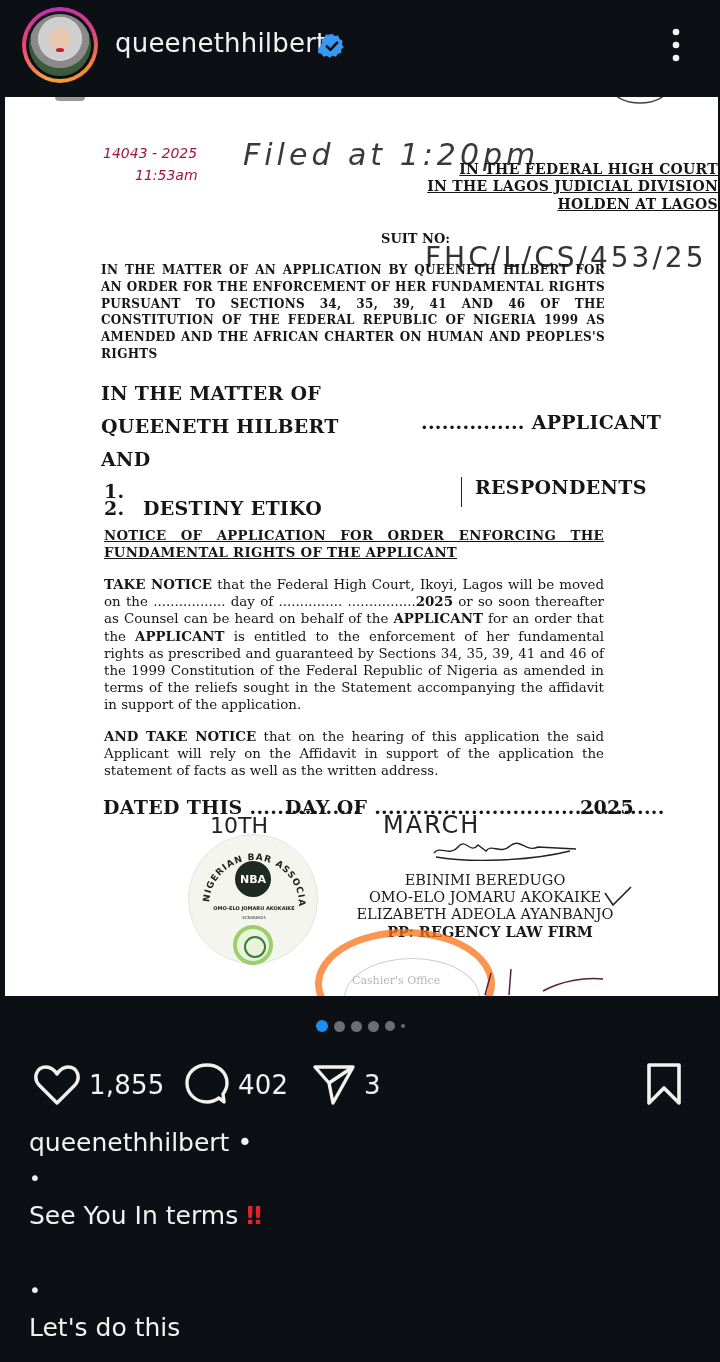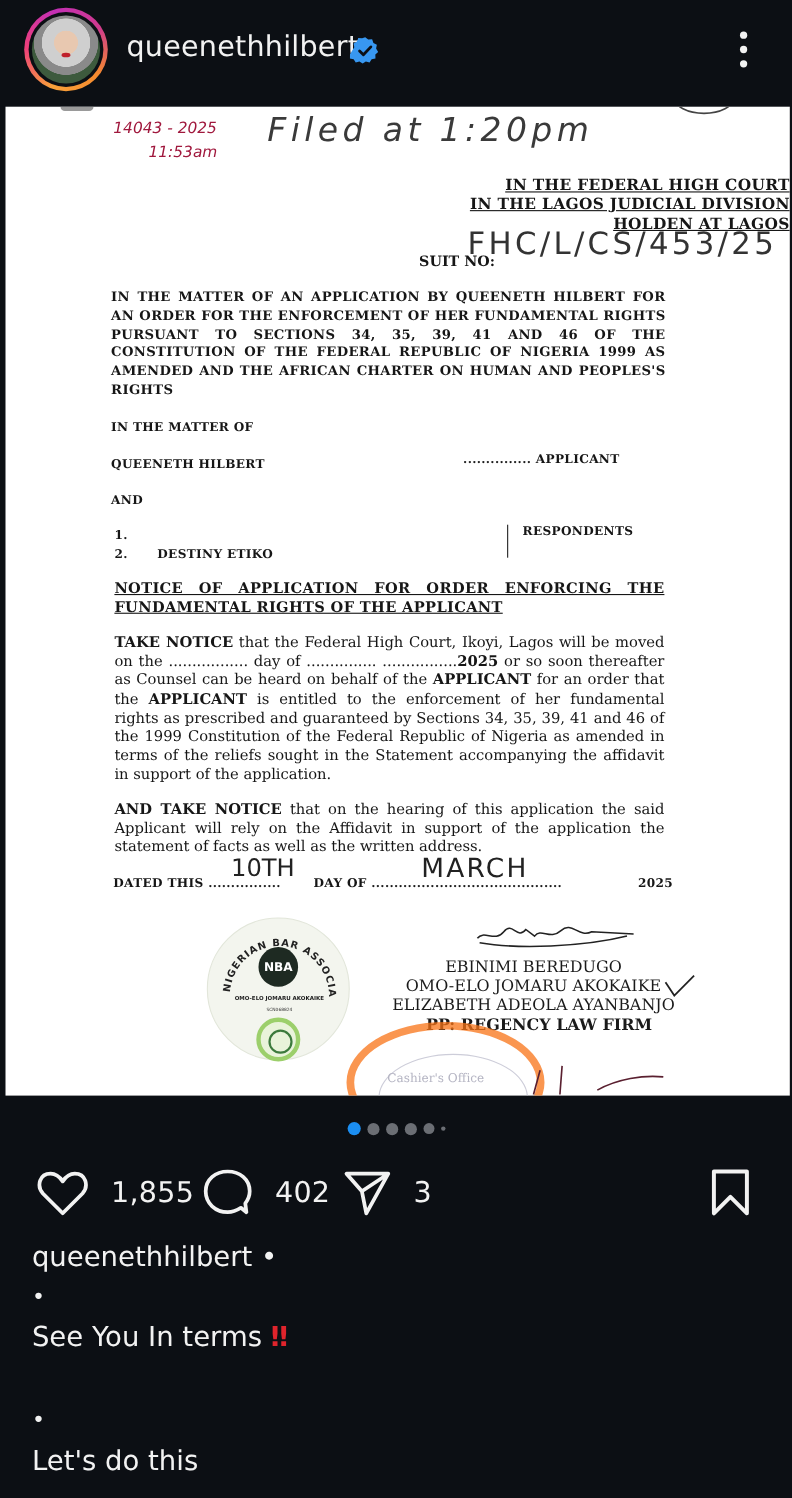--- a/index.html
+++ b/index.html
@@ -16,29 +16,29 @@
   .avatar-img .lips { position: absolute; left: 44%; top: 55%; width: 12%; height: 6%; background: #c0202a; border-radius: 50%; }
   .username { position: absolute; left: 115px; top: 28px; font-size: 26px; color: #f2f2f2; letter-spacing: 0.2px; }
   .verified { position: absolute; left: 318px; top: 32px; width: 28px; height: 28px; }
   .menu-dots { position: absolute; left: 664px; top: 26px; width: 24px; height: 40px; }
 
   
   .post-image { position: absolute; left: 5px; top: 97px; width: 713px; height: 899px; background: #ffffff; overflow: hidden; }
   .post-image .topfade { position: absolute; left: 50px; top: 0; width: 30px; height: 4px; background: #9a9a9a; border-radius: 0 0 4px 4px; }
   .doc { position: absolute; left: 0; top: 0; width: 713px; height: 899px; font-family: "DejaVu Serif", serif; color: #161616; }
 
-  .hw { position: absolute; font-family: "DejaVu Sans", sans-serif; color: #2a2a2a; font-style: italic; }
+  .hw { position: absolute; font-family: "DejaVu Sans", sans-serif; color: #2a2a2a; font-style: italic; margin-top: 36px; }
   .hw-red { color: #a0183d; }
 
   .court-title { position: absolute; left: 0; width: 713px; text-align: right; font-weight: bold; font-size: 14px; text-decoration: underline; letter-spacing: 0.3px; }
   .suit-no { position: absolute; left: 376px; top: 134px; font-weight: bold; font-size: 13px; }
 
   .caps-block { position: absolute; left: 96px; width: 504px; font-weight: bold; font-size: 12px; line-height: 16.8px; text-align: justify; letter-spacing: 0.3px; }
   .caps-block.last-justify { text-align-last: left; }
-  .line { position: absolute; font-weight: bold; font-size: 11px; letter-spacing: 0.3px; }
+  .line { position: absolute; font-weight: bold; font-size: 19px; letter-spacing: 0.3px; }
 
   .para { position: absolute; left: 99px; width: 500px; font-size: 13.4px; line-height: 17.2px; text-align: justify; }
   .para b { font-weight: bold; }
 
   .brace { position: absolute; left: 456px; top: 380px; width: 8px; height: 30px; border-left: 1.5px solid #222; }
   .heading-u { position: absolute; left: 99px; width: 500px; font-weight: bold; font-size: 13.3px; line-height: 17px; text-decoration: underline; letter-spacing: 0.3px; text-align: justify; }
 
   .nba-seal { position: absolute; left: 183px; top: 737px; width: 130px; height: 130px; border-radius: 50%; background: #f3f5ee; border: 1px solid #e2e6da; }
   .nba-badge { position: absolute; left: 46px; top: 26px; width: 36px; height: 36px; border-radius: 50%; background: #1e2a22; color: #fff; font-family: "DejaVu Sans", sans-serif; font-weight: bold; font-size: 11px; display: flex; align-items: center; justify-content: center; }
   .nba-ring-text { position: absolute; left: 0; top: 0; width: 130px; height: 130px; }
@@ -56,21 +56,21 @@
 
   
   .dots { position: absolute; top: 1020px; left: 0; width: 720px; height: 12px; display: flex; justify-content: center; align-items: center; gap: 6px; }
   .dot { width: 11px; height: 11px; border-radius: 50%; background: #6b6e74; }
   .dot.active { background: #1b8ef2; width: 12px; height: 12px; }
   .dot.sm { width: 10px; height: 10px; }
   .dot.xs { width: 4px; height: 4px; }
 
   
   .actions { position: absolute; top: 1058px; left: 0; width: 720px; height: 52px; }
-  .act { position: absolute; display: flex; align-items: center; gap: 12px; }
+  .act { position: absolute; display: flex; align-items: center; }
   .act svg { display: block; }
   .act-count { font-size: 26px; color: #f2f2f2; margin-left: 8px; letter-spacing: 0.2px; }
   .save { position: absolute; left: 646px; top: 4px; width: 36px; height: 44px; }
 
   
   .caption { position: absolute; left: 29px; font-size: 25px; color: #f2f2f2; }
   .cap-user { top: 1128px; }
   .cap-dot1 { top: 1166px; font-size: 20px; }
   .cap-line1 { top: 1201px; }
   .cap-dot2 { top: 1278px; font-size: 20px; }

